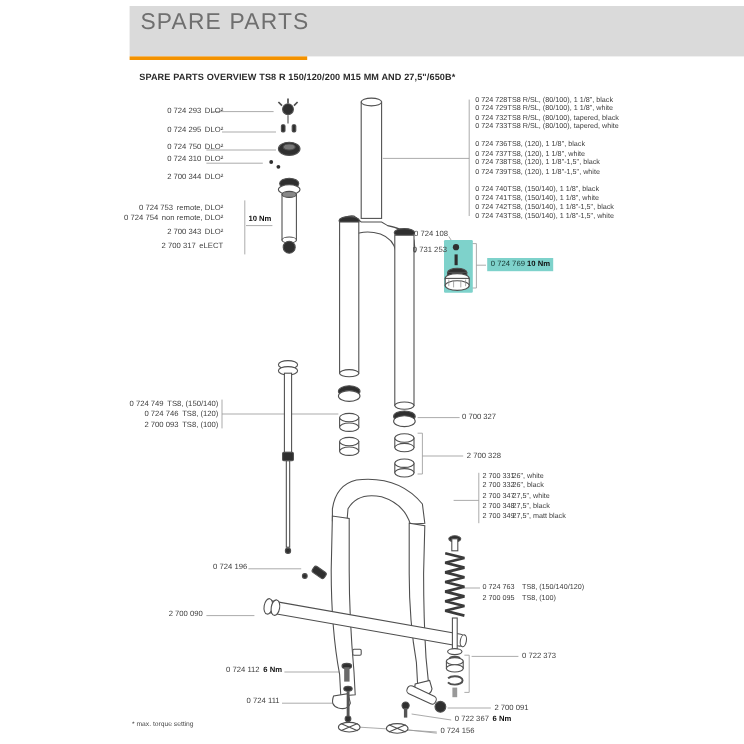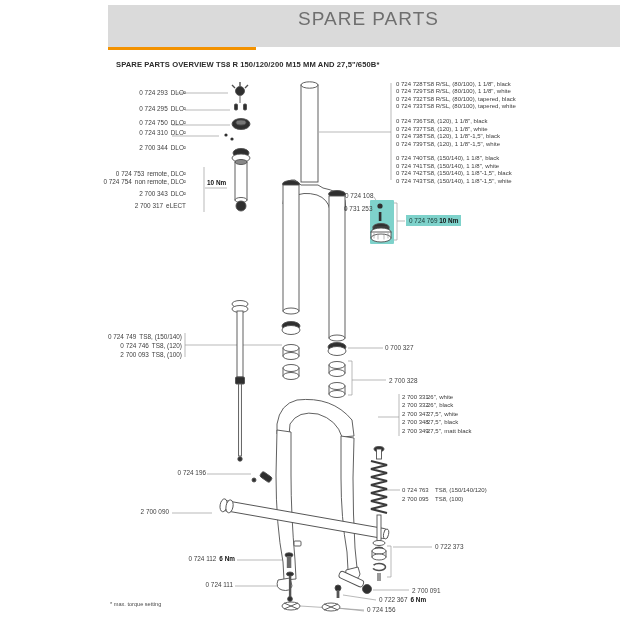--- a/index.html
+++ b/index.html
@@ -1,21 +1,21 @@
 <!DOCTYPE html>
 <html><head>
 <meta charset="utf-8">
 <style>
   html,body{margin:0;padding:0;background:#fff;}
   .page{position:relative;width:620px;height:620px;background:#fff;overflow:hidden;
         font-family:"Liberation Sans",sans-serif;color:#3c3c3c;}
   .band{position:absolute;left:108px;top:5px;width:512px;height:42px;background:#dadada;
         box-sizing:border-box;padding:3px 0 0 9px;}
   .title{font-size:23px;font-weight:bold;color:#1b1b1b;line-height:1.0;letter-spacing:.3px;}
-  .subtitle{font-size:19px;color:#6f6f6f;line-height:1.0;letter-spacing:1px;margin-top:1px;text-align:center;}
+  .subtitle{font-size:19px;color:#6f6f6f;line-height:1.0;letter-spacing:1px;margin-top:1px;}
   .accent{position:absolute;left:108px;top:47px;width:148px;height:3px;background:#F39200;}
   .ovtitle{position:absolute;left:116px;top:60px;font-size:7.6px;font-weight:bold;color:#2b2b2b;
            white-space:nowrap;letter-spacing:.1px;}
   .lbl{position:absolute;font-size:6.4px;line-height:1.15;white-space:nowrap;color:#404040;}
   .ra{text-align:right;}
   .b{font-weight:bold;color:#111;}
   .mr{margin-right:3px;}
   .pgroup{position:absolute;left:396px;font-size:6px;white-space:nowrap;color:#404040;}
   .prow{line-height:7.6px;}
   .pn{display:inline-block;width:27px;}

